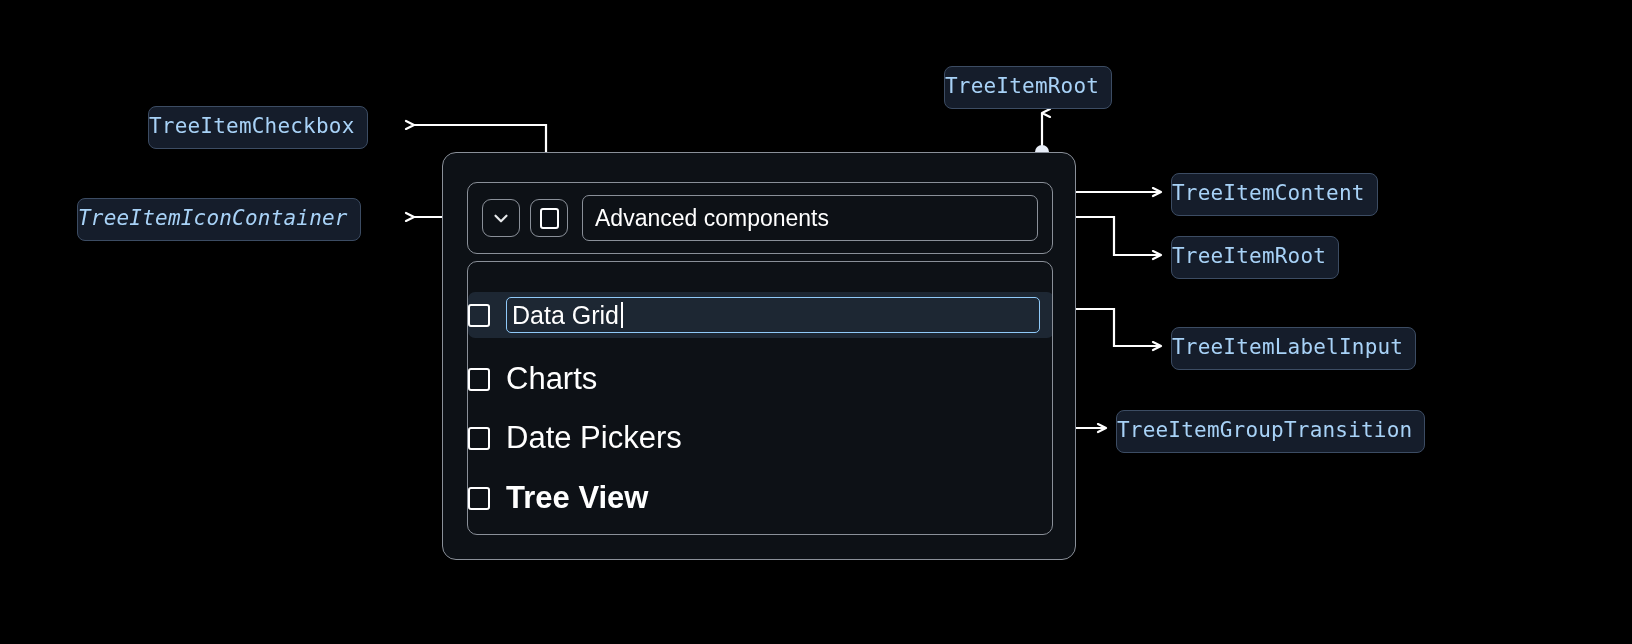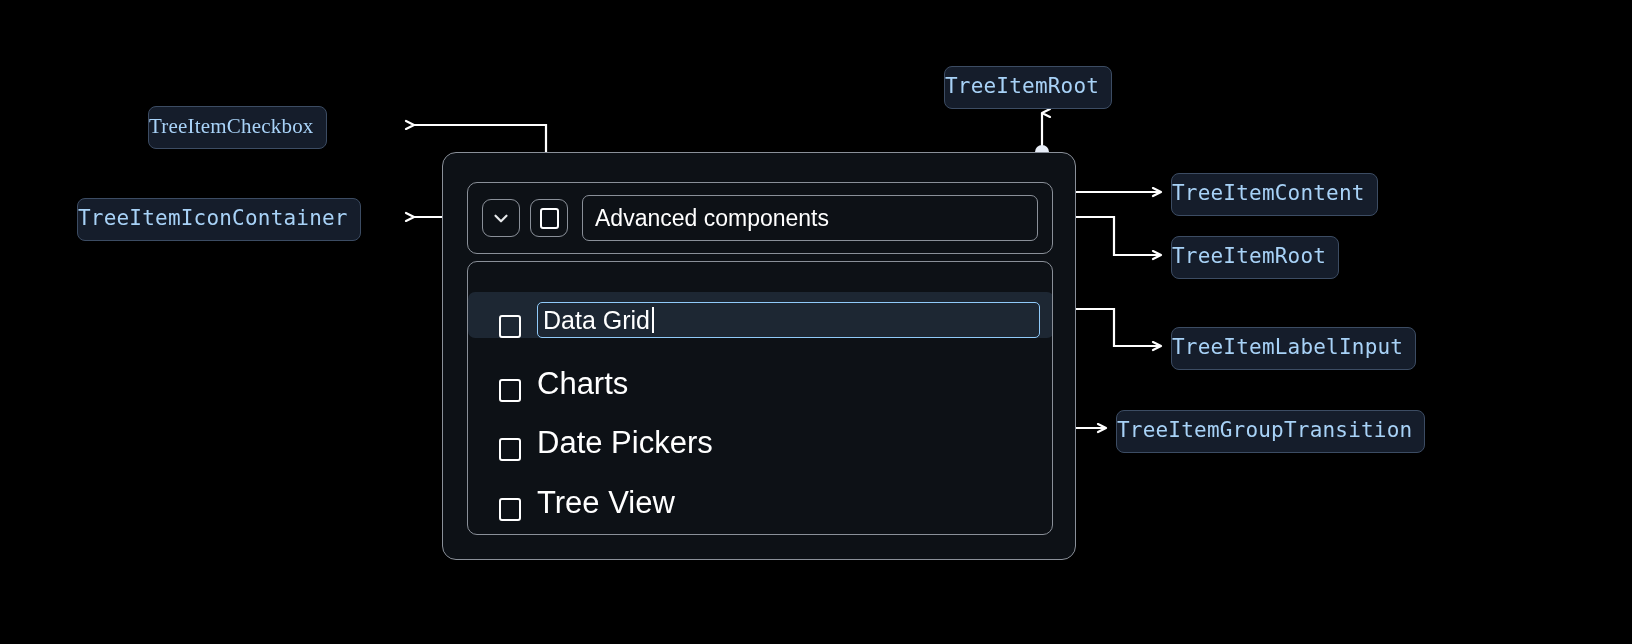--- a/index.html
+++ b/index.html
@@ -139,22 +139,21 @@
     border-radius: 10px;
     overflow: hidden;
   }
 
   .group-item {
     position: absolute;
     left: 0;
     width: 586px;
     height: 46px;
     display: flex;
-    align-items: flex-end;
-    padding-left: 31px;
+    align-items: center;
     box-sizing: border-box;
   }
   .group-item.editing {
     background: #1d2733;
     border-radius: 7px;
   }
 
   .item-cb {
     width: 22px;
     height: 23px;
@@ -237,23 +236,23 @@
       <circle cx="1042" cy="152" r="7"></circle>
       <circle cx="1053" cy="192" r="7"></circle>
       <circle cx="1042" cy="217" r="7"></circle>
       <circle cx="1042" cy="309" r="7"></circle>
       <circle cx="1052" cy="428" r="7"></circle>
       <circle cx="546" cy="204" r="7"></circle>
       <circle cx="470" cy="217" r="7"></circle>
     </g>
   </svg>
 
-  <div class="badge" style="left:148px; top:106px;font-family:Liberation Serif, serif;">TreeItemCheckbox</div>
-
-  <div class="badge" style="left:77px; top:198px;">TreeItemIconContainer</div>
+  <div class="badge" style="left:148px; top:106px;">TreeItemCheckbox</div>
+
+  <div class="badge" style="left:77px; top:198px;font-style:italic;">TreeItemIconContainer</div>
 
   <div class="badge" style="left:944px; top:66px;">TreeItemRoot</div>
 
   <div class="badge" style="left:1171px; top:173px;">TreeItemContent</div>
 
   <div class="badge" style="left:1171px; top:236px;">TreeItemRoot</div>
 
   <div class="badge" style="left:1171px; top:327px;">TreeItemLabelInput</div>
 
   <div class="badge" style="left:1116px; top:410px;">TreeItemGroupTransition</div>
@@ -290,21 +289,21 @@
       <div class="group-item" style="top:94px;">
         <span class="item-cb"></span>
         <span class="item-label">Charts</span>
       </div>
 
       <div class="group-item" style="top:153px;">
         <span class="item-cb"></span>
         <span class="item-label">Date Pickers</span>
       </div>
 
-      <div class="group-item" style="top:213px;">
+      <div class="group-item" style="top:213px;font-weight:bold;">
         <span class="item-cb"></span>
         <span class="item-label">Tree View</span>
       </div>
 
     </div>
   </div>
 
 </div>
 
 </body></html>

